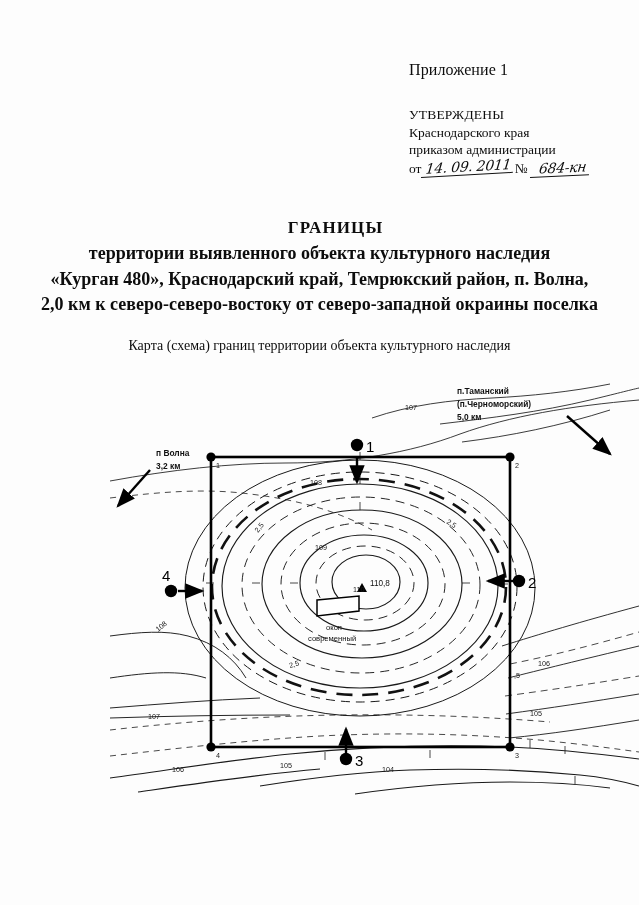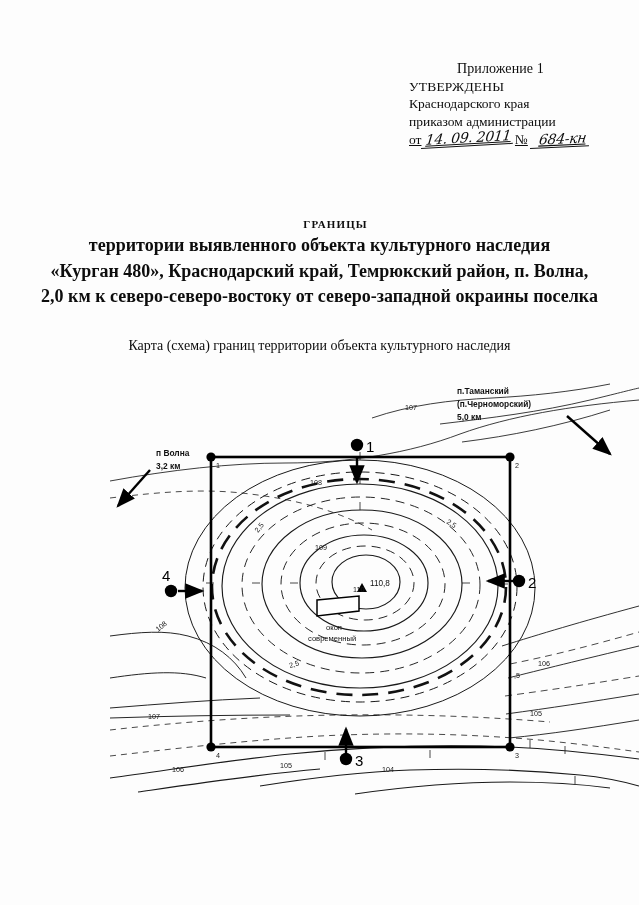--- a/index.html
+++ b/index.html
@@ -25,38 +25,37 @@
   }
 
   
   .header-block {
     position: absolute;
     left: 409px;
     top: 60px;
     width: 225px;
   }
   .appendix-line {
-    font-size: 14px;
+    font-size: 16px;
     line-height: 1.25;
     letter-spacing: 0.1px;
-    margin-left: 48px;
   }
   .approved-block {
+    margin-top: 26px;
     font-size: 13.5px;
     line-height: 1.3;
   }
   .approved-title {
     letter-spacing: 0.2px;
   }
   .order-line {
     display: flex;
     align-items: flex-end;
     margin-top: 1px;
     white-space: nowrap;
-    text-decoration: underline;
   }
   .order-prefix { font-size: 13.5px; }
   .hand {
     font-family: "DejaVu Serif", serif;
     font-style: italic;
     font-size: 14px;
     letter-spacing: -0.3px;
     border-bottom: 1px solid #111;
     padding: 0 3px 0 4px;
     transform: rotate(-3.2deg) skewX(-9deg);
@@ -73,21 +72,21 @@
 
   
   .title-block {
     position: absolute;
     left: 0;
     top: 218px;
     width: 639px;
     text-align: center;
   }
   .doc-title {
-    font-size: 11px;
+    font-size: 17px;
     font-weight: bold;
     letter-spacing: 1.1px;
     margin-bottom: 3px;
     padding-left: 32px;
   }
   .doc-subtitle {
     font-size: 18px;
     font-weight: bold;
     line-height: 1.42;
     padding: 0 40px;

